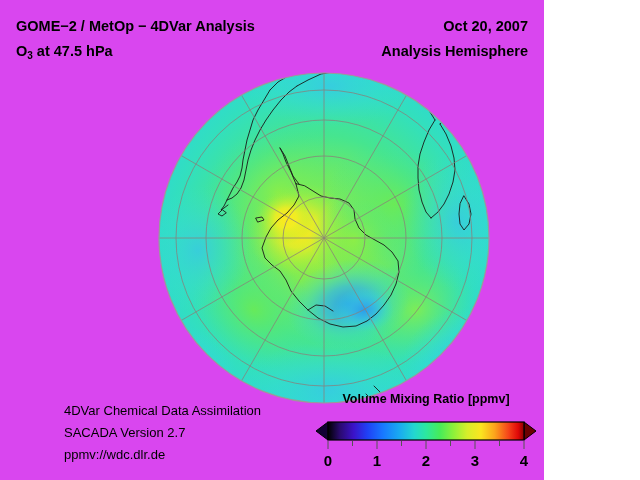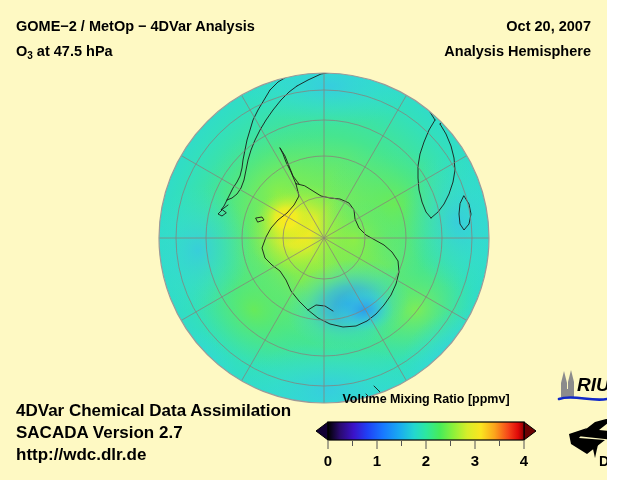--- a/index.html
+++ b/index.html
@@ -2,23 +2,23 @@
 <html><head>
 <meta charset="utf-8">
 <style>
   html, body {
     margin: 0;
     padding: 0;
     background: #ffffff;
   }
   #page {
     position: relative;
-    width: 607px;
+    width: 544px;
     height: 480px;
-    background: #fef9c3;
+    background: #d946ef;
     font-family: "Liberation Sans", sans-serif;
     overflow: hidden;
   }
 
   
   .hdr-left {
     position: absolute;
     left: 16px;
     top: 14px;
     text-align: left;
@@ -57,25 +57,26 @@
     height: 332px;
   }
 
   
   .footer-block {
     position: absolute;
     left: 16px;
     bottom: 14px;
   }
   .footer-line {
-    font-size: 17px;
-    font-weight: bold;
+    font-size: 13px;
+    font-weight: normal;
     color: #000000;
     line-height: 22px;
     white-space: nowrap;
+    margin-left: 48px;
   }
 
   
   #cbar-block {
     position: absolute;
     left: 310px;
     top: 392px;
     width: 232px;
   }
   #cbar-title {
@@ -261,21 +262,21 @@
         <line x1="166" y1="166" x2="83.5" y2="23.1"></line>
       </g>
 
       <circle cx="166" cy="166" r="165" fill="none" stroke="#9a9a9a" stroke-width="1.2"></circle>
     </svg>
   </div>
 
   <div class="footer-block">
     <div class="footer-line">4DVar Chemical Data Assimilation</div>
     <div class="footer-line">SACADA Version 2.7</div>
-    <div class="footer-line">http://wdc.dlr.de</div>
+    <div class="footer-line">ppmv://wdc.dlr.de</div>
   </div>
 
   <div id="cbar-block">
     <div id="cbar-title">Volume Mixing Ratio [ppmv]</div>
     <svg id="cbar-svg" width="232" height="62" viewBox="0 0 232 62">
       <defs>
         <linearGradient id="cbarGrad" x1="0%" y1="0%" x2="100%" y2="0%">
           <stop offset="0%" stop-color="#000000"></stop>
           <stop offset="6%" stop-color="#2a0a6e"></stop>
           <stop offset="13%" stop-color="#3b12c8"></stop>

